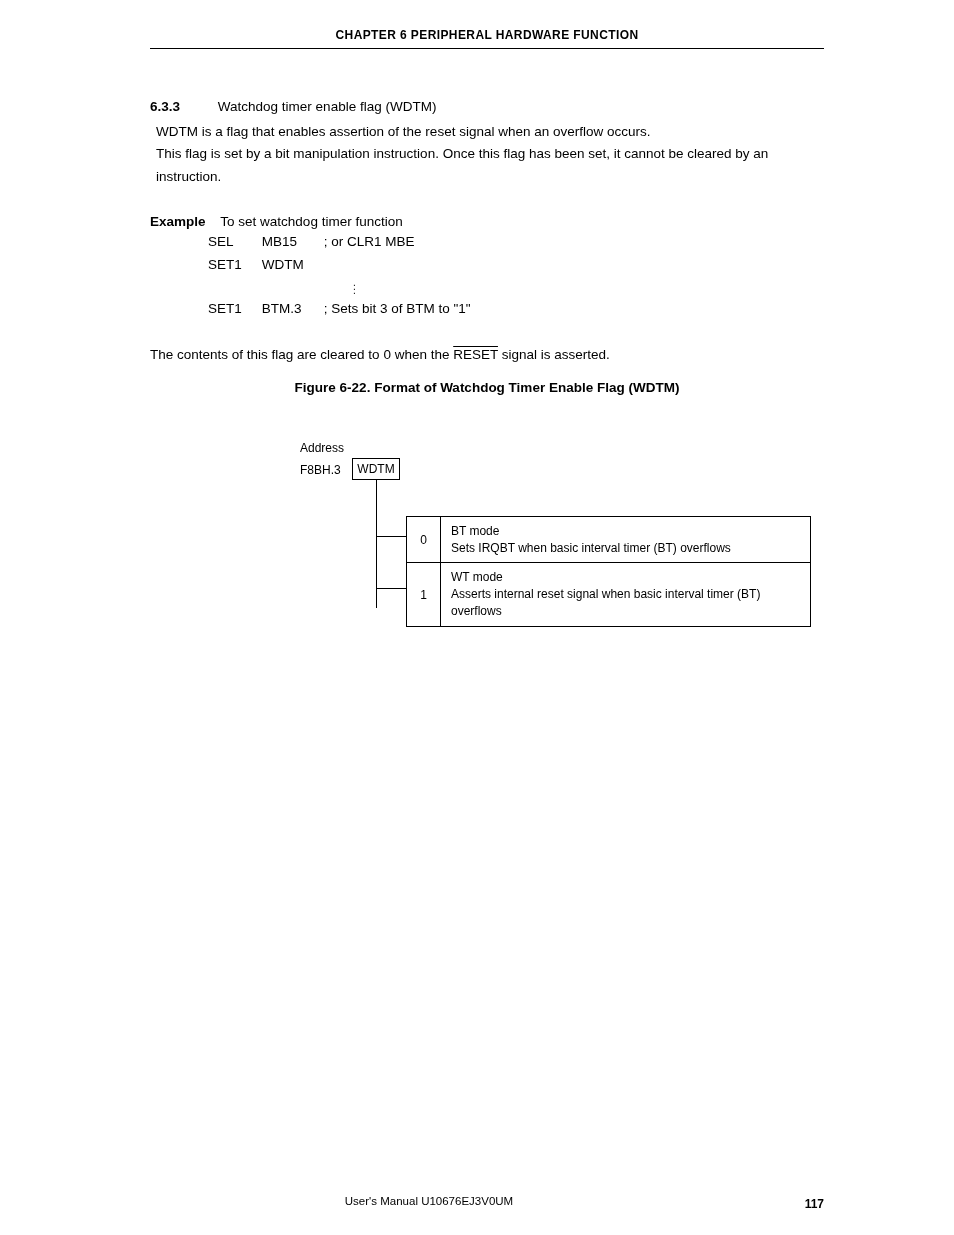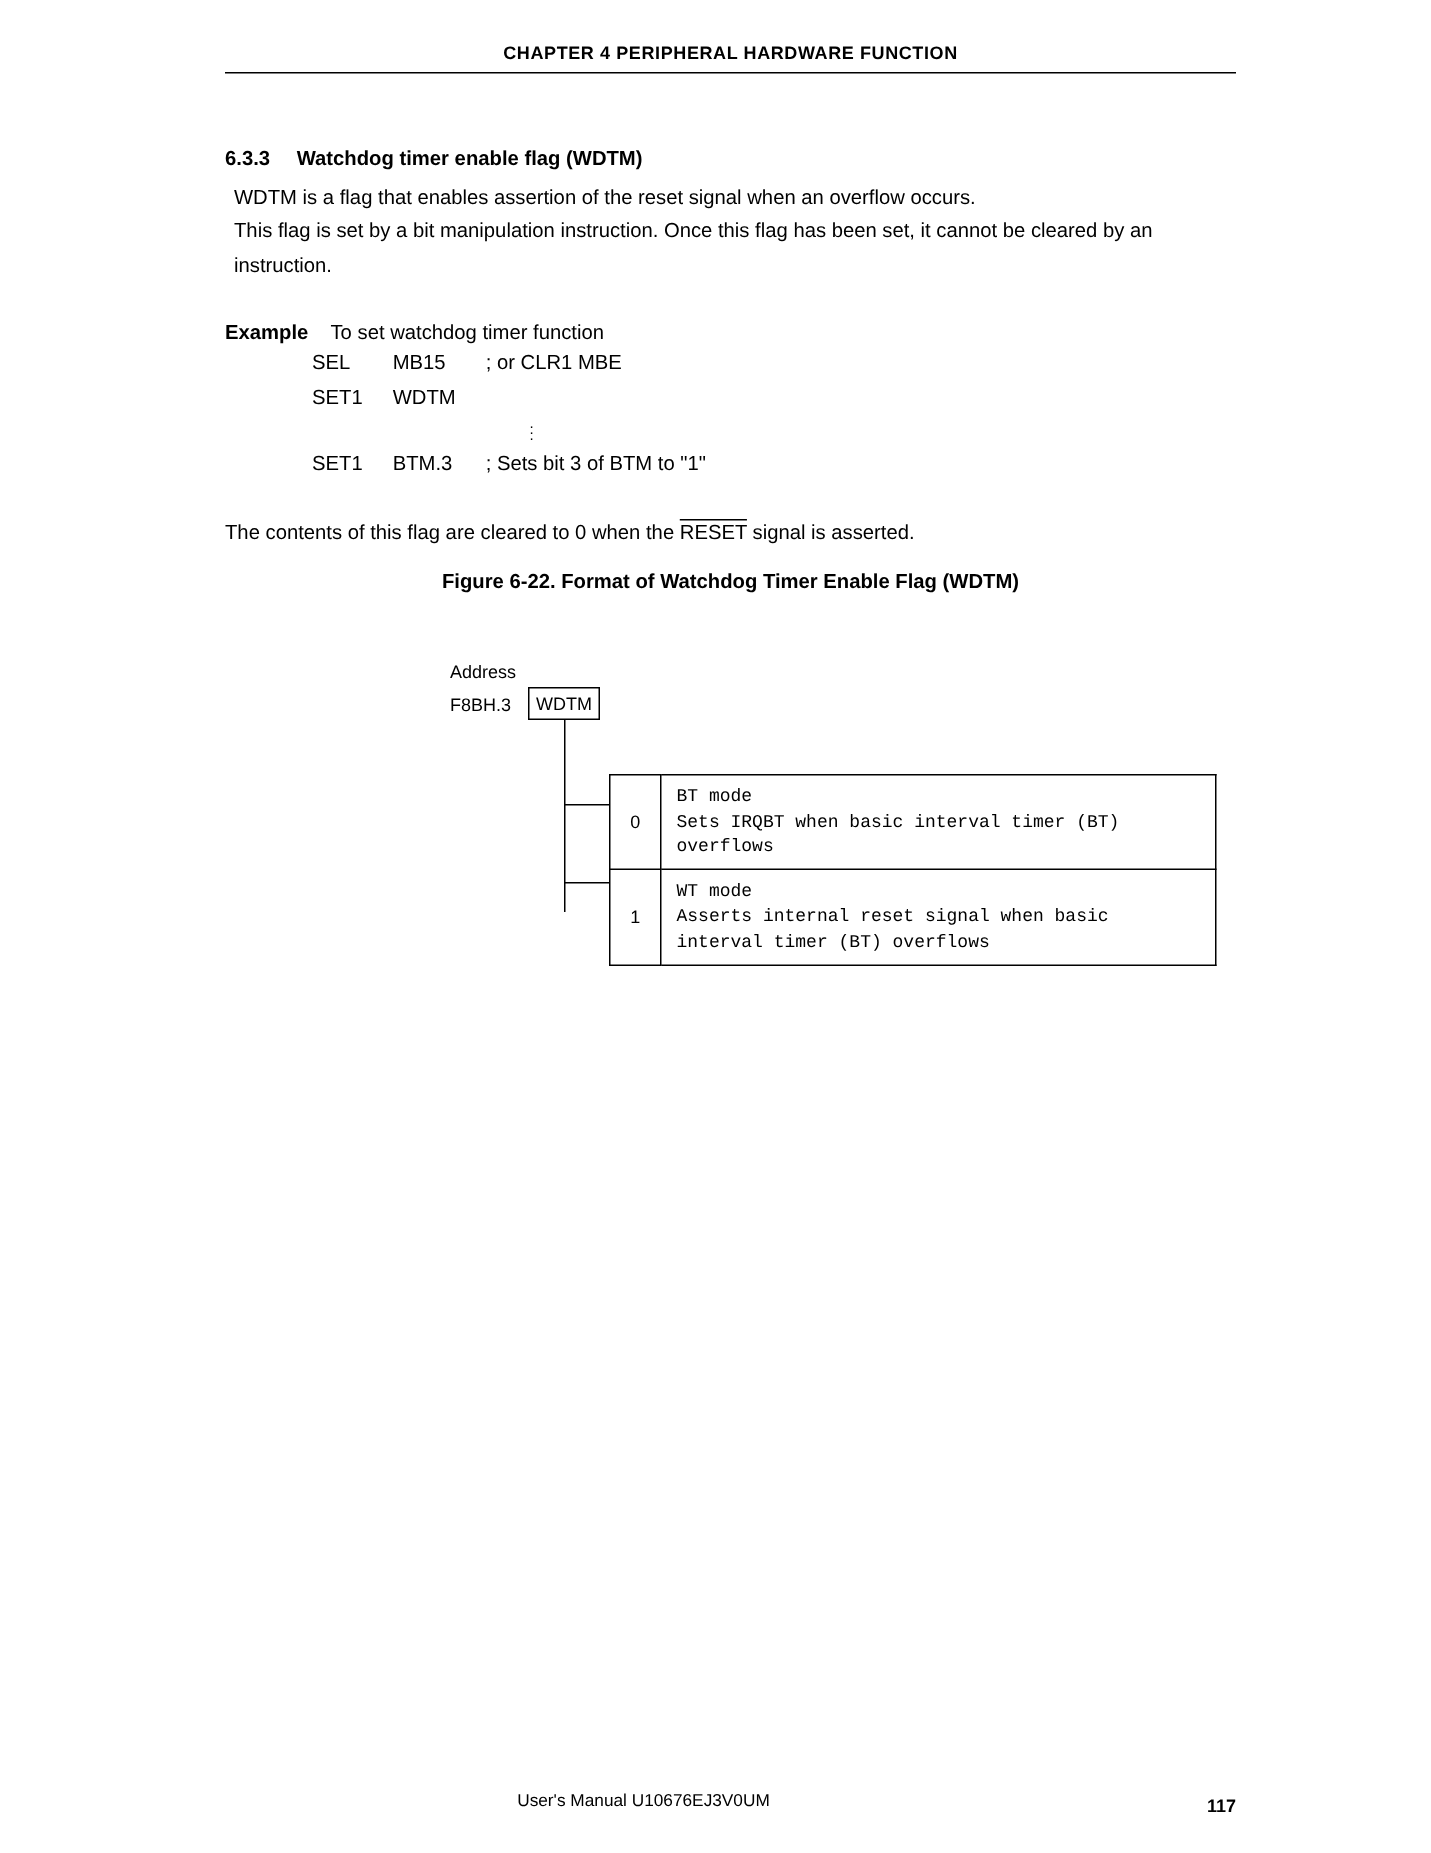--- a/index.html
+++ b/index.html
@@ -14,21 +14,21 @@
   }
   .chapter-hdr {
     text-align: center;
     font-size: 12px;
     font-weight: bold;
     letter-spacing: 0.4px;
     padding-bottom: 6px;
   }
   .rule { border-top: 1.5px solid #000; margin-bottom: 48px; }
   .sect-no { font-weight: bold; font-size: 13.5px; }
-  .sect-title { font-weight: bold; font-size: 13.5px; }
+  .sect-title { font-weight: normal; font-size: 13.5px; margin-left: 20px; }
   .para { font-size: 13.5px; line-height: 1.65; }
   .indent1 { margin-left: 6px; }
   .example-row { margin-top: 26px; font-size: 13.5px; }
   .bold { font-weight: bold; }
   .code { font-size: 13.5px; line-height: 1.6; margin-left: 56px; }
   .code td { padding-right: 18px; vertical-align: top; white-space: nowrap; }
   .vdots { text-align: center; line-height: 0.4; font-size: 10px; padding: 3px 0 3px 30px; }
   .contents { margin-top: 22px; font-size: 13.5px; }
   .overline { text-decoration: overline; }
   .fig-title { text-align: center; font-weight: bold; font-size: 13.5px; margin-top: 14px; margin-bottom: 46px; }
@@ -38,29 +38,29 @@
   .addr-lbl { position:absolute; top:0; left:0; font-size:12px; }
   .addr-val { position:absolute; top:22px; left:0; font-size:12px; }
   .wdtm-box { position:absolute; top:17px; left:52px; width:48px; height:22px;
               border:1px solid #000; text-align:center; font-size:12px; line-height:20px; }
   .line-v   { position:absolute; top:39px; left:76px; width:0; height:128px; border-left:1px solid #000; }
   .line-h1  { position:absolute; top:95px; left:76px; width:30px; border-top:1px solid #000; }
   .line-h2  { position:absolute; top:147px; left:76px; width:30px; border-top:1px solid #000; }
   .tbl { position:absolute; top:75px; left:106px; border-collapse:collapse; font-size:12px; }
   .tbl td { border:1px solid #000; padding:6px 10px; vertical-align:middle; }
   .tbl td.num { text-align:center; width:34px; }
-  .tbl td.desc { width:370px; line-height:1.4;font-family:Liberation Mono, monospace; }
+  .tbl td.desc { width:370px; line-height:1.4; }
 
   .footer { position:absolute; bottom:28px; left:0; width:858px; text-align:center; font-size:11.5px; }
   .pagenum { position:absolute; bottom:24px; right:130px; font-size:12px; font-weight:bold; }
 </style>
 </head>
 <body>
 
-<div class="chapter-hdr">CHAPTER 4   PERIPHERAL HARDWARE FUNCTION</div>
+<div class="chapter-hdr">CHAPTER 6   PERIPHERAL HARDWARE FUNCTION</div>
 <div class="rule"></div>
 
 <div>
   <span class="sect-no">6.3.3</span>
   <span>&nbsp;&nbsp;</span>
   <span class="sect-title">Watchdog timer enable flag (WDTM)</span>
 </div>
 
 <p class="para indent1" style="margin-top:6px;">WDTM is a flag that enables assertion of the reset signal when an overflow occurs.</p>
 <p class="para indent1">This flag is set by a bit manipulation instruction.  Once this flag has been set, it cannot be cleared by an instruction.</p>

